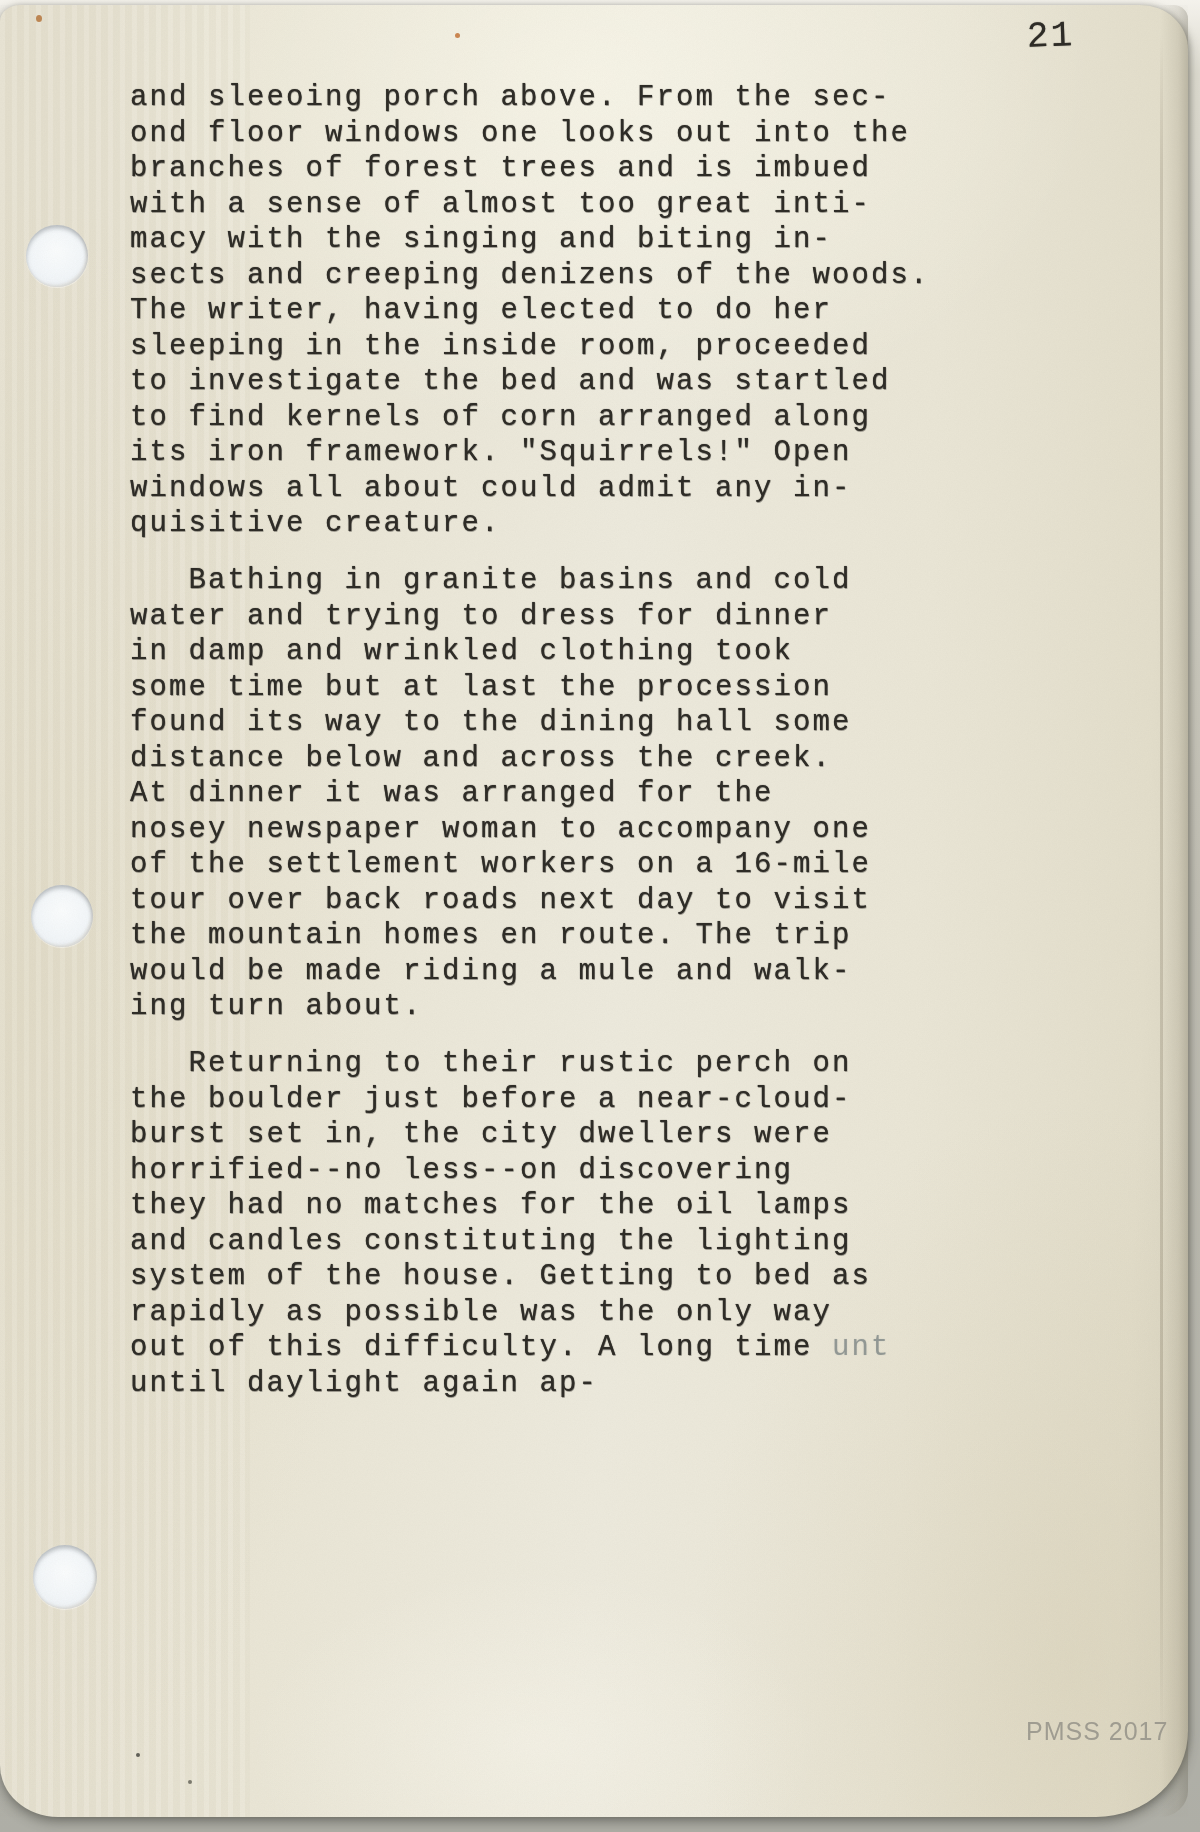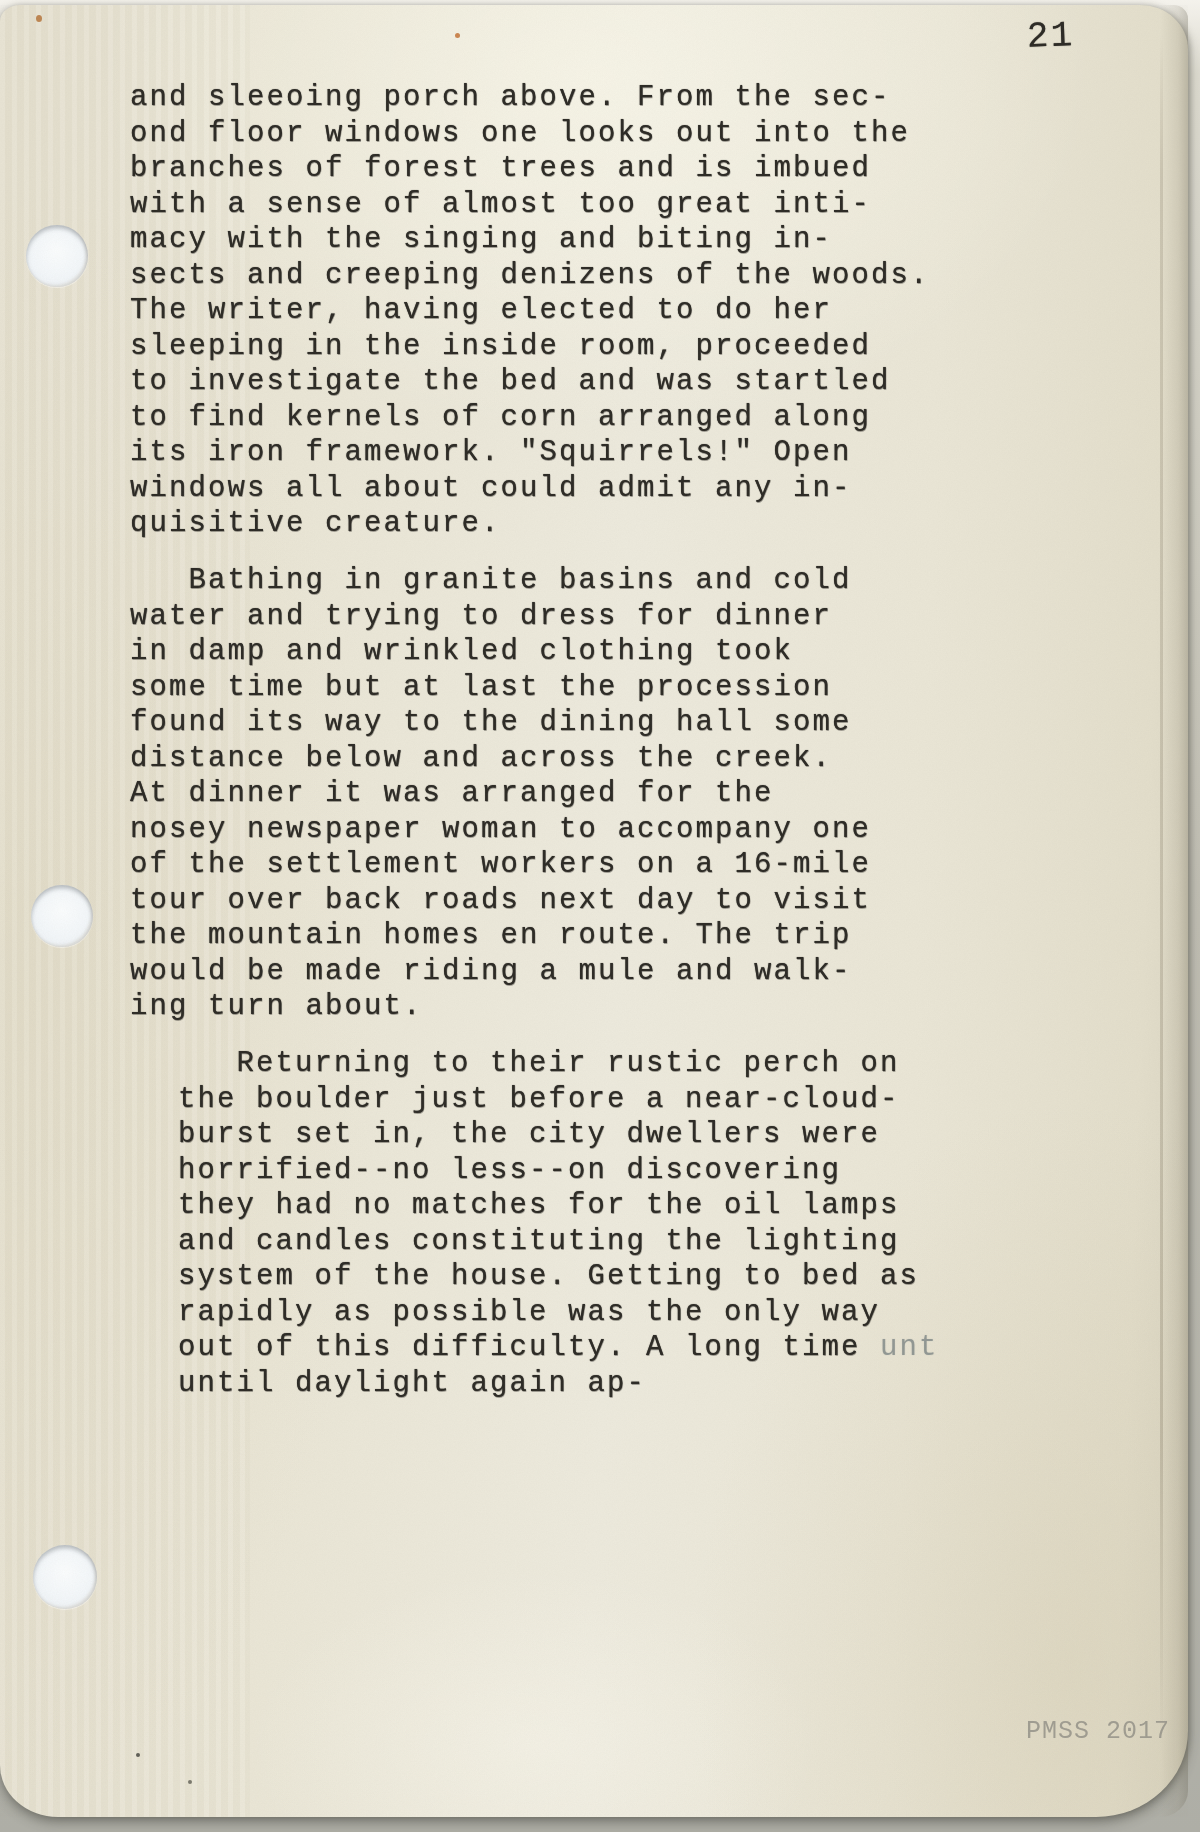--- a/index.html
+++ b/index.html
@@ -44,34 +44,34 @@
   }
   .grain { position: absolute; left: 0; top: 0; width: 100%; height: 100%; opacity: 0.06; pointer-events: none; }
   .typed {
     position: absolute; left: 130px;
     font-size: 29px; line-height: 35.5px; letter-spacing: 2.1px;
     white-space: pre; color: #2b2924;
     text-shadow: 0 0 1px rgba(43,41,36,0.75), 0.5px 0.5px 0.6px rgba(43,41,36,0.35);
   }
   .p1 { top: 75px; }
   .p2 { top: 558px; }
-  .p3 { top: 1041px; margin-left: 48px; }
+  .p3 { top: 1041px; }
   .faded {
     color: rgba(108,118,121,0.55);
     text-shadow: 0 0 1px rgba(108,118,121,0.35);
   }
   .page-number {
     position: absolute; left: 1027px; top: 11px;
     font-size: 36px; letter-spacing: 2px; color: #2b2924;
     text-shadow: 0 0 1px rgba(43,41,36,0.75);
     transform: rotate(-2deg);
   }
   .watermark {
     position: absolute; left: 1026px; top: 1712px;
-    font-family: Liberation Mono, monospace;
+    font-family: Liberation Sans, sans-serif;
     font-size: 25px; letter-spacing: 1px; color: #908e85; opacity: 0.8;
   }
   .hole {
     position: absolute; border-radius: 50%;
     background: radial-gradient(circle at 50% 42%, #fbfdfe 0%, #f3f7fa 55%, #e9eef2 100%);
     box-shadow: inset 0 3px 4px rgba(70,75,80,0.35), inset -2px -2px 3px rgba(170,160,140,0.25), 0 1px 1px rgba(255,255,255,0.5);
   }
   .hole-1 { left: 26px; top: 220px; width: 62px; height: 62px; }
   .hole-2 { left: 31px; top: 880px; width: 62px; height: 62px; }
   .hole-3 { left: 33px; top: 1540px; width: 64px; height: 64px; }

